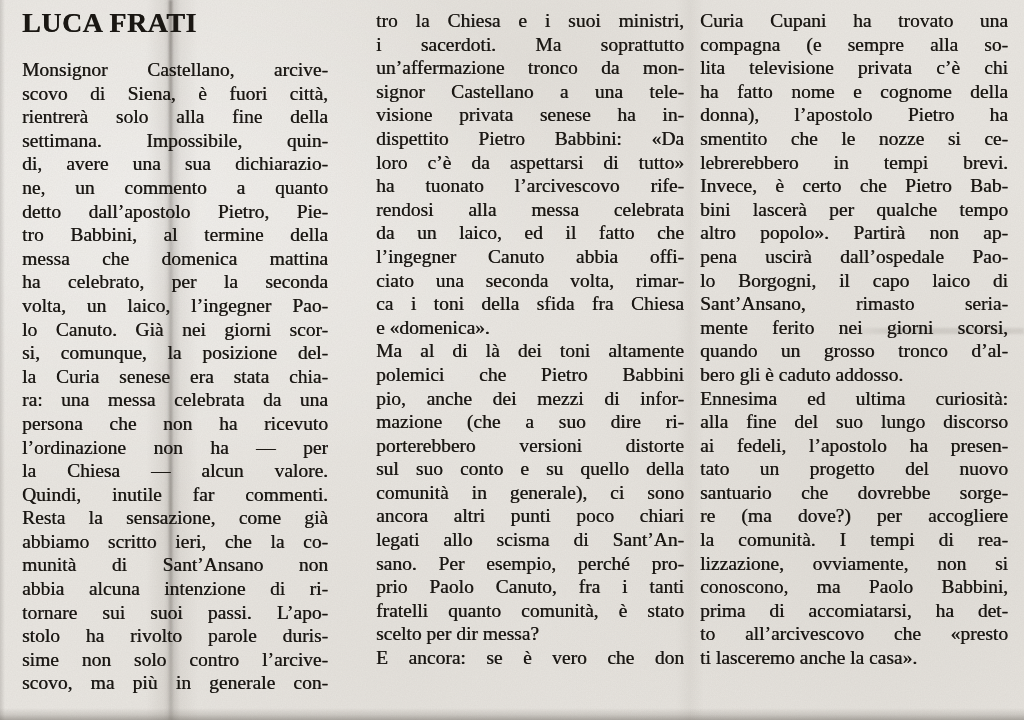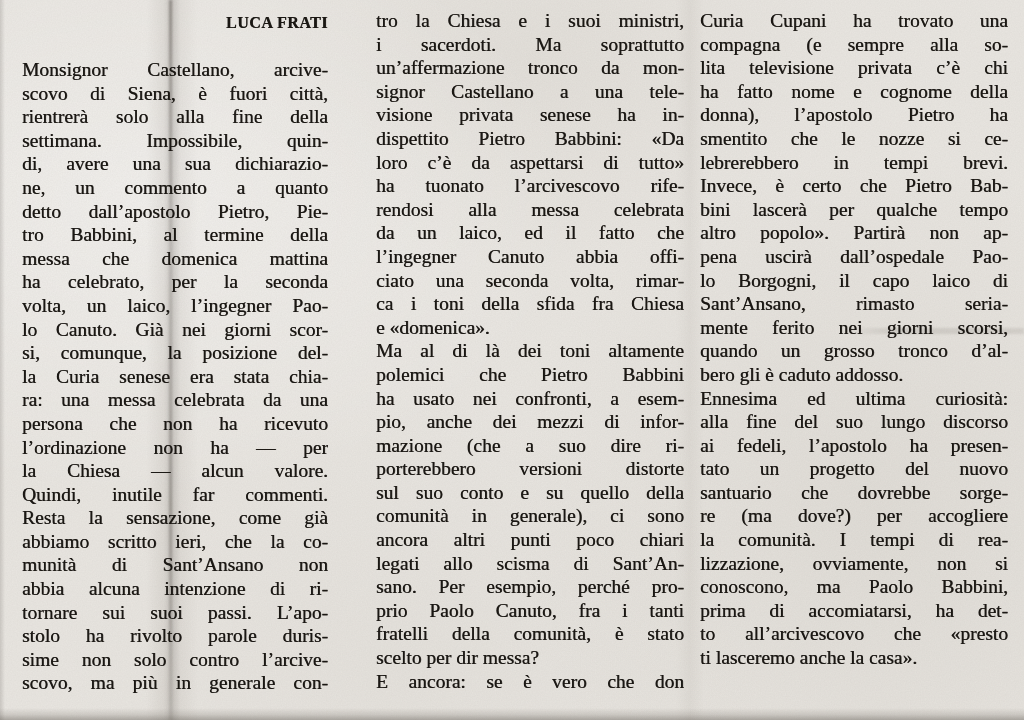--- a/index.html
+++ b/index.html
@@ -68,23 +68,23 @@
   }
 
   
   .col { position: absolute; width: 308px; }
   .col-1 { left: 22px;  top: 8px;  width: 306px; }
   .col-2 { left: 376px; top: 9px; }
   .col-3 { left: 700px; top: 9px; }
 
   .byline {
     margin: 0 0 20px 0;
-    font-size: 16px; font-weight: bold;
+    font-size: 28px; font-weight: bold;
     line-height: 30px;
-    text-align: right;
+    text-align: left;
     letter-spacing: 0.5px;
     text-shadow: 0.4px 0.2px 0 rgba(26,23,19,0.85);
   }
   .line {
     height: 23.6px;
     line-height: 23.6px;
     font-size: 19.5px;
     text-align: justify;
     text-align-last: justify;
     white-space: normal;
@@ -157,31 +157,30 @@
         <div class="line">loro c’è da aspettarsi di tutto»</div>
         <div class="line">ha tuonato l’arcivescovo rife-</div>
         <div class="line">rendosi alla messa celebrata</div>
         <div class="line">da un laico, ed il fatto che</div>
         <div class="line">l’ingegner Canuto abbia offi-</div>
         <div class="line">ciato una seconda volta, rimar-</div>
         <div class="line">ca i toni della sfida fra Chiesa</div>
         <div class="line end">e «domenica».</div>
         <div class="line">Ma al di là dei toni altamente</div>
         <div class="line">polemici che Pietro Babbini</div>
-        <div class="line">ha usato nei confronti, a esem-</div>
         <div class="line">pio, anche dei mezzi di infor-</div>
         <div class="line">mazione (che a suo dire ri-</div>
         <div class="line">porterebbero versioni distorte</div>
         <div class="line">sul suo conto e su quello della</div>
         <div class="line">comunità in generale), ci sono</div>
         <div class="line">ancora altri punti poco chiari</div>
         <div class="line">legati allo scisma di Sant’An-</div>
         <div class="line">sano. Per esempio, perché pro-</div>
         <div class="line">prio Paolo Canuto, fra i tanti</div>
-        <div class="line">fratelli della comunità, è stato</div>
+        <div class="line">fratelli quanto comunità, è stato</div>
         <div class="line end">scelto per dir messa?</div>
         <div class="line">E ancora: se è vero che don</div>
       </div>
   </div>
 
   <div class="col col-3">
     <div class="lines">
         <div class="line">Curia Cupani ha trovato una</div>
         <div class="line">compagna (e sempre alla so-</div>
         <div class="line">lita televisione privata c’è chi</div>

